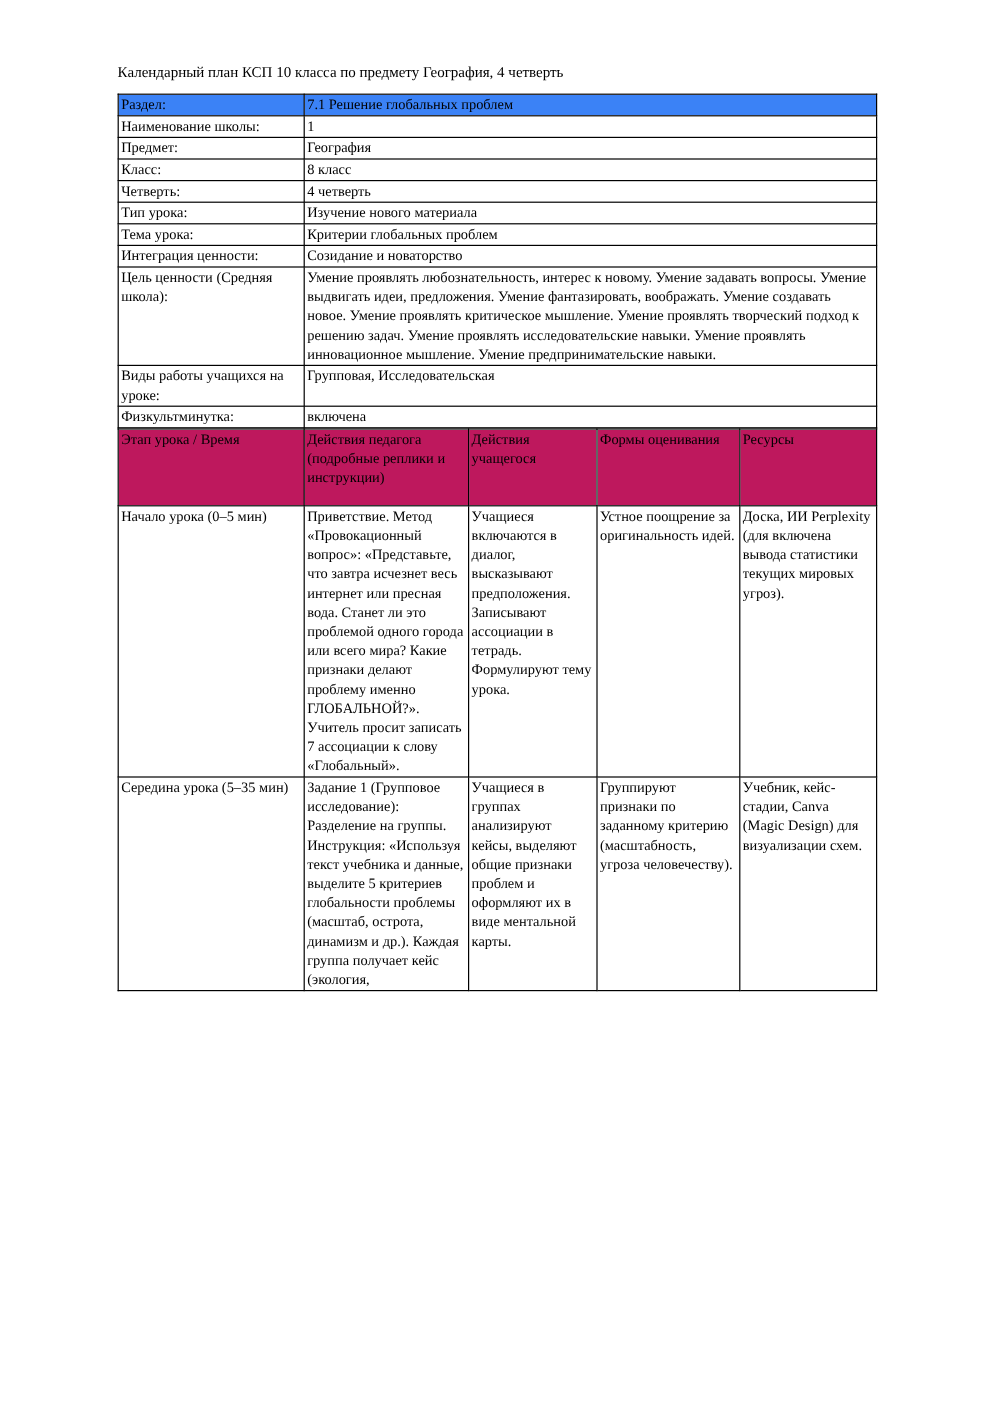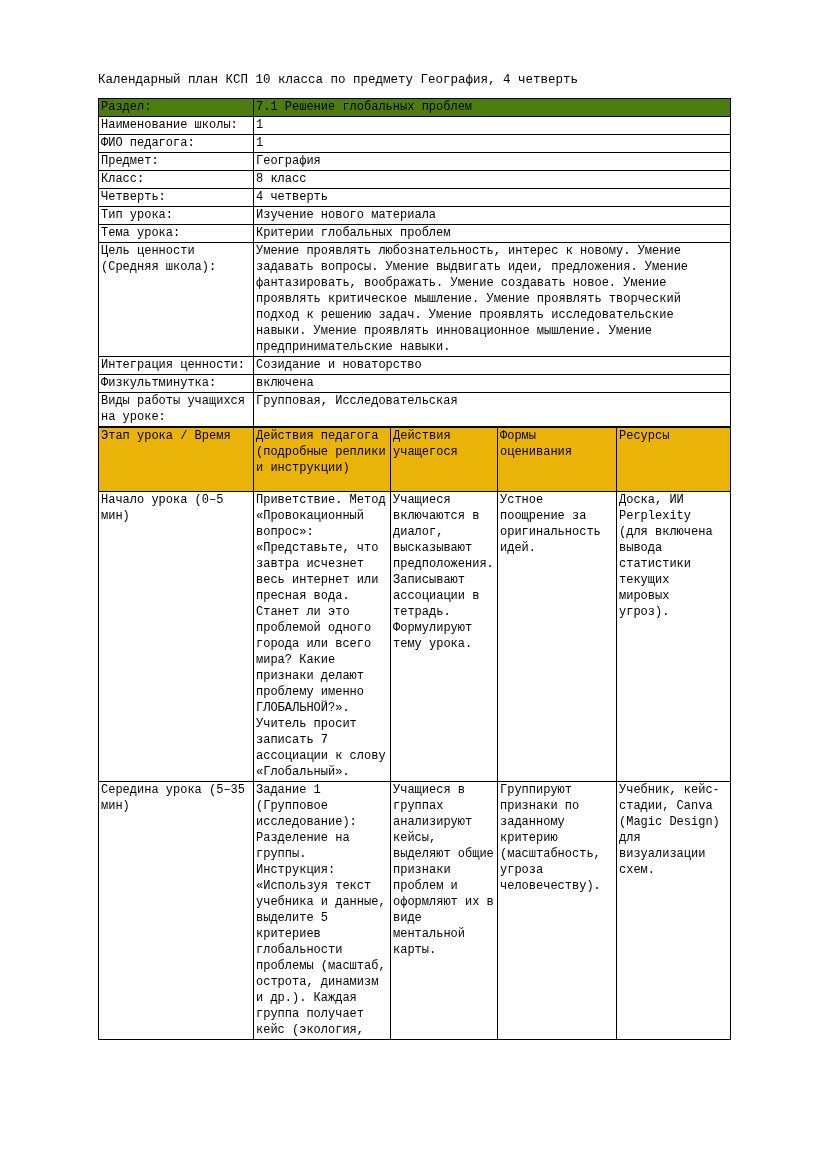--- a/index.html
+++ b/index.html
@@ -6,23 +6,23 @@
     margin: 0;
     padding: 0;
     background: #ffffff;
   }
   .page {
     position: relative;
     width: 827px;
     height: 1170px;
     background: #ffffff;
     box-sizing: border-box;
-    padding: 72px 97px 0 98px;
+    padding: 52px 97px 0 98px;
     overflow: hidden;
-    font-family: Liberation Mono, monospace;
+    font-family: Liberation Serif, serif;
     color: #000000;
   }
   .doc-title {
     font-size: 12.5px;
     line-height: 17px;
     margin: 0 0 9px 0;
     font-weight: normal;
   }
   table {
     border-collapse: collapse;
@@ -34,37 +34,37 @@
     vertical-align: top;
     font-size: 12px;
     line-height: 16px;
     padding: 0 3px 1px 2px;
     font-weight: normal;
     text-align: left;
     word-wrap: break-word;
     overflow: hidden;
   }
   .hl {
-    background: #4d7c0f;
+    background: #3b82f6;
   }
   .section-heading {
     font-size: 12.5px;
     line-height: 16px;
     margin: 3px 0 7px 0;
     font-weight: normal;
   }
   .info-col-label { width: 155px; }
   .info-col-value { width: 477px; }
   .flow-col-1 { width: 155px; }
   .flow-col-2 { width: 137px; }
   .flow-col-3 { width: 107px; }
   .flow-col-4 { width: 119px; }
   .flow-col-5 { width: 114px; }
   .flow-table thead td {
-    background: #eab308;
+    background: #be185d;
     padding-bottom: 15px;
   }
 </style>
 </head>
 <body>
 
 <div class="page">
 
   <p class="doc-title">Календарный план КСП 10 класса по предмету География, 4 четверть</p>
 
@@ -76,58 +76,54 @@
     <tbody>
       <tr>
         <td class="hl">Раздел:</td>
         <td class="hl">7.1 Решение глобальных проблем</td>
       </tr>
       <tr>
         <td>Наименование школы:</td>
         <td>1</td>
       </tr>
       <tr>
-        <td>ФИО педагога:</td>
-        <td>1</td>
-      </tr>
-      <tr>
         <td>Предмет:</td>
         <td>География</td>
       </tr>
       <tr>
         <td>Класс:</td>
         <td>8 класс</td>
       </tr>
       <tr>
         <td>Четверть:</td>
         <td>4 четверть</td>
       </tr>
       <tr>
         <td>Тип урока:</td>
         <td>Изучение нового материала</td>
       </tr>
       <tr>
         <td>Тема урока:</td>
         <td>Критерии глобальных проблем</td>
       </tr>
       <tr>
+        <td>Интеграция ценности:</td>
+        <td>Созидание и новаторство</td>
+      </tr>
+      <tr>
         <td>Цель ценности (Средняя школа):</td>
         <td>Умение проявлять любознательность, интерес к новому. Умение задавать вопросы. Умение выдвигать идеи, предложения. Умение фантазировать, воображать. Умение создавать новое. Умение проявлять критическое мышление. Умение проявлять творческий подход к решению задач. Умение проявлять исследовательские навыки. Умение проявлять инновационное мышление. Умение предпринимательские навыки.</td>
       </tr>
       <tr>
-        <td>Интеграция ценности:</td>
-        <td>Созидание и новаторство</td>
+        <td>Виды работы учащихся на уроке:</td>
+        <td>Групповая, Исследовательская</td>
       </tr>
       <tr>
         <td>Физкультминутка:</td>
         <td>включена</td>
-      </tr>
-      <tr>
-        <td>Виды работы учащихся на уроке:</td>
-        <td>Групповая, Исследовательская</td>
       </tr>
     </tbody>
   </table>
 
 
   <table class="flow-table">
     <colgroup>
       <col class="flow-col-1">
       <col class="flow-col-2">
       <col class="flow-col-3">

